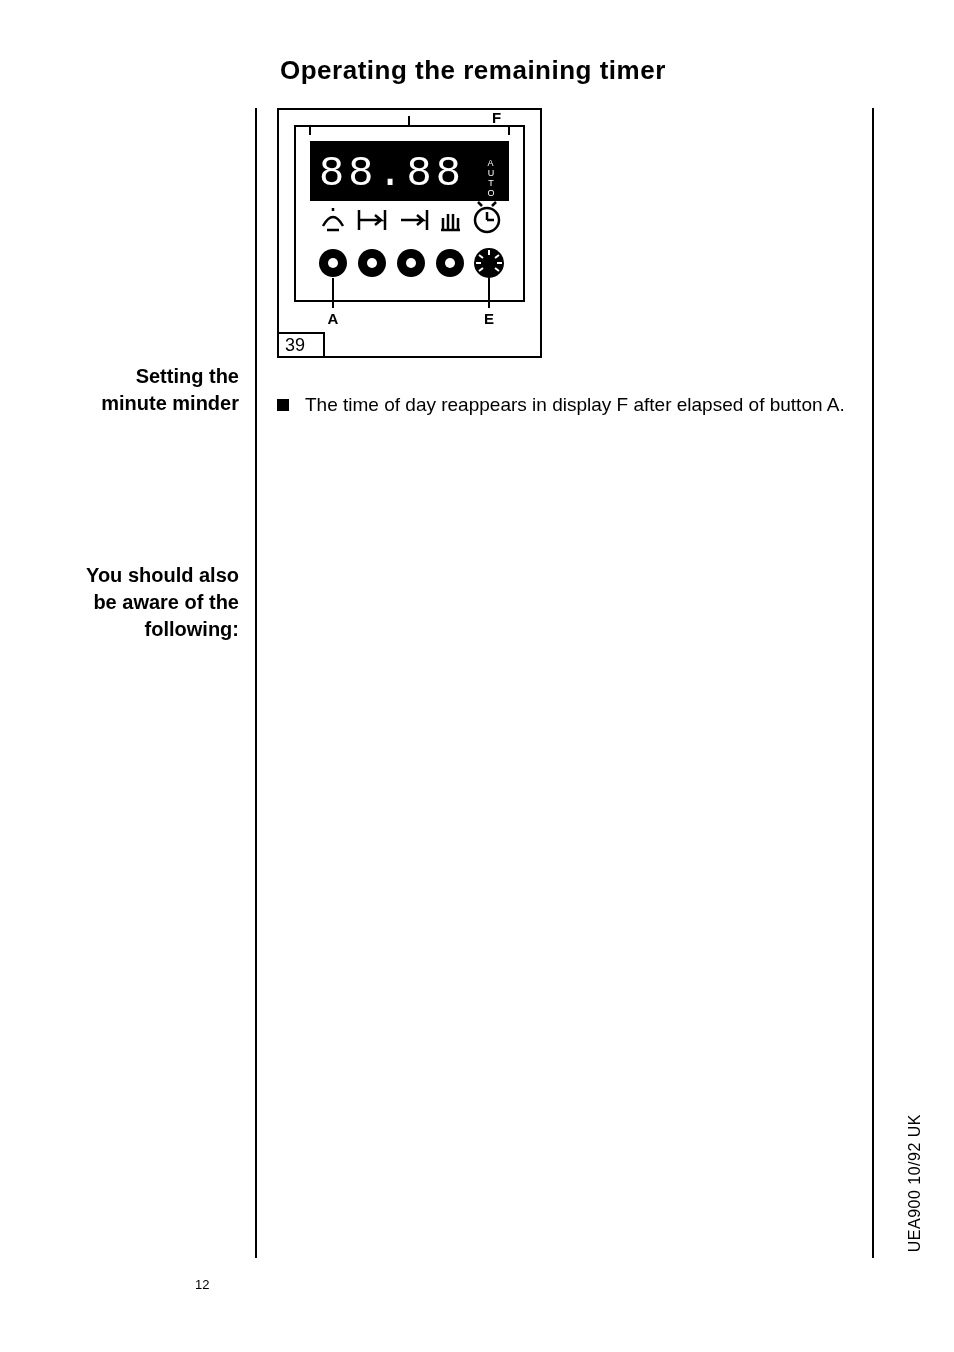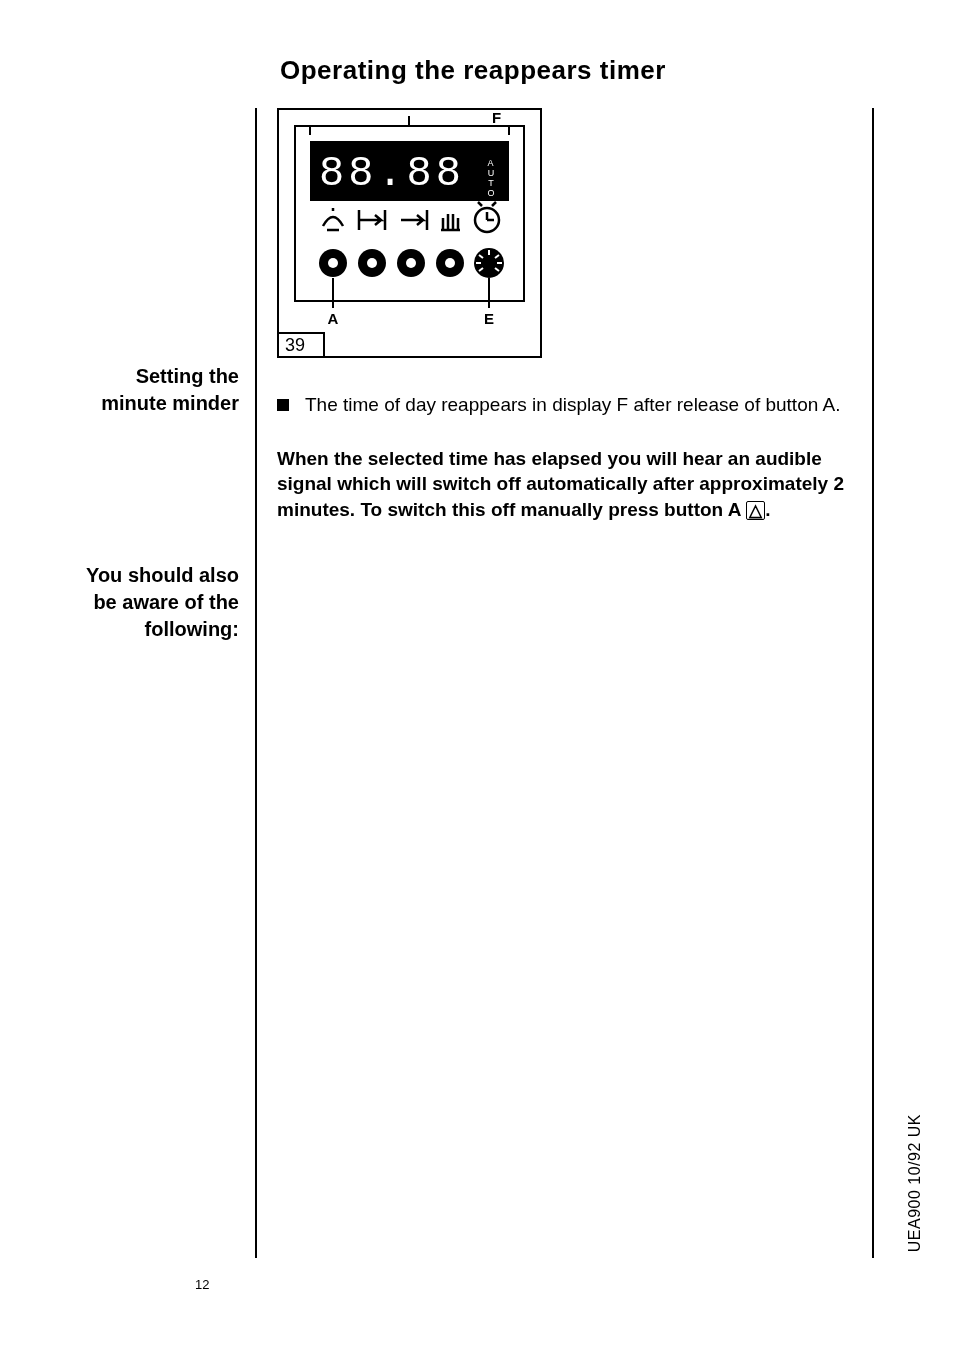--- a/index.html
+++ b/index.html
@@ -101,21 +101,21 @@
     line-height: 1;
     vertical-align: 0;
     font-size: 17px;
   }
 </style>
 </head>
 <body>
 
 <div class="page">
 
-  <h1 class="heading">Operating the reappears timer</h1>
+  <h1 class="heading">Operating the remaining timer</h1>
 
   <div class="right-rule"></div>
 
   <div class="columns">
 
     <div class="sidecol">
       <div class="spacer-figure"></div>
       <div class="side-label side-block">Setting the minute minder</div>
       <div style="height:145px"></div>
       <div class="side-label">You should also be aware of the following:</div>
@@ -183,27 +183,24 @@
           <text x="56" y="216" font-size="15" font-weight="bold" text-anchor="middle">A</text>
           <text x="212" y="216" font-size="15" font-weight="bold" text-anchor="middle">E</text>
 
           <rect x="1" y="225" width="46" height="24" fill="#fff" stroke="#000" stroke-width="2"></rect>
           <text x="8" y="243" font-size="18">39</text>
         </svg>
       </div>
 
       <ul class="bullets body-text">
         <li>
-          <span>The time of day reappears in display F after release of button A.</span>
+          <span>The time of day reappears in display F after elapsed of button A.</span>
         </li>
       </ul>
 
-      <p class="body-text bold-para">
-        <span>When the selected time has elapsed you will hear an audible signal which will switch off automatically after approximately 2 minutes. To switch this off manually press button A </span><span class="icon-box">△</span><span>.</span>
-      </p>
 
     </div>
   </div>
 
   <div class="page-number">12</div>
   <div class="doc-code">UEA900 10/92   UK</div>
 
 </div>
 
 </body></html>

